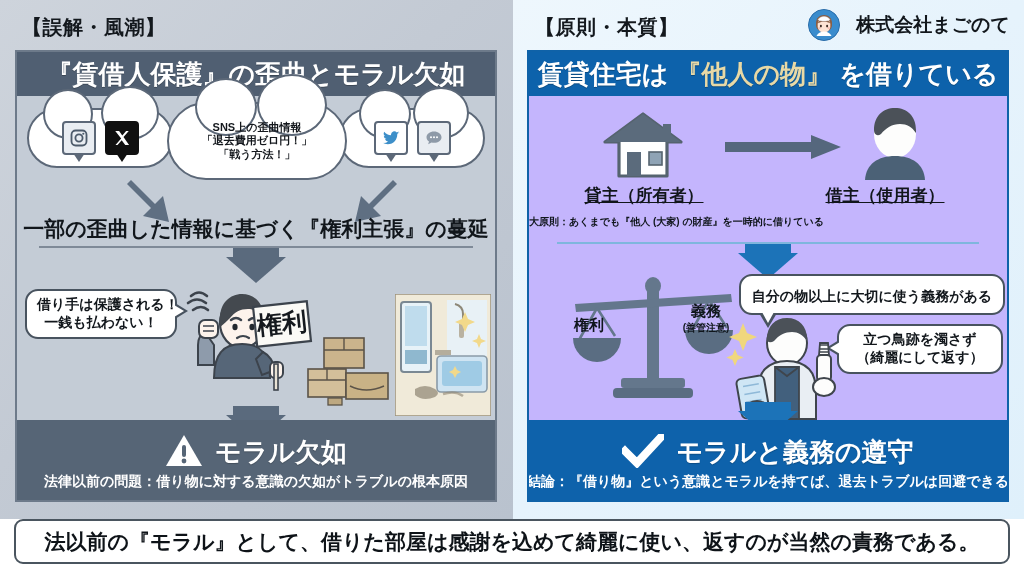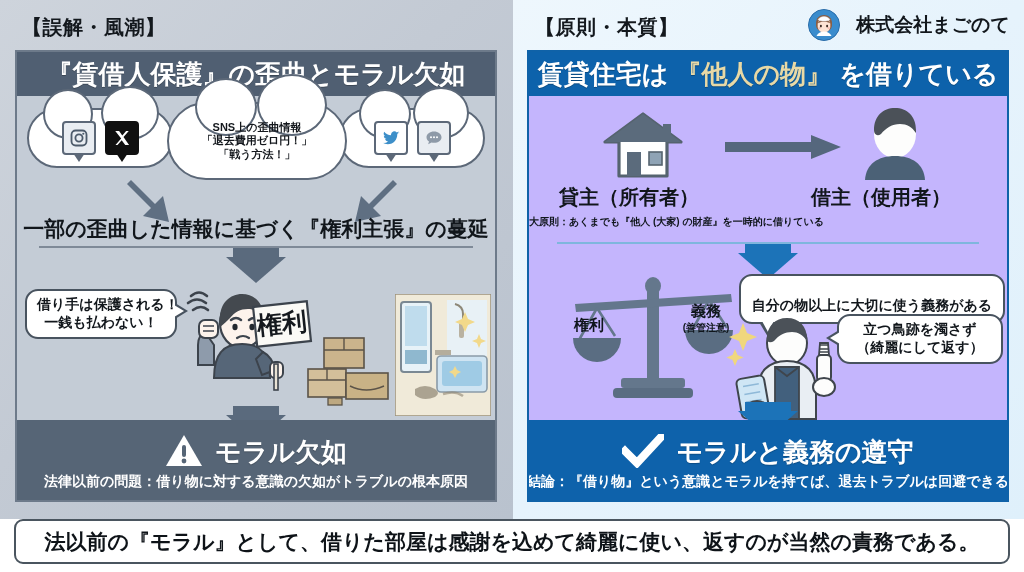--- a/index.html
+++ b/index.html
@@ -124,22 +124,22 @@
   .foot-sub{font-weight:bold;font-size:14px;color:#fff;white-space:nowrap;}
 
   
   #banner{position:absolute;left:14px;top:519px;width:996px;height:45px;
           background:#fff;border:2px solid #4a555f;border-radius:9px;
           box-sizing:border-box;display:flex;align-items:center;justify-content:center;}
   #banner .btxt{font-weight:bold;font-size:21px;color:#0e1318;white-space:nowrap;}
 
   
   .illu{position:absolute;}
-  .label-under{position:absolute;font-weight:bold;font-size:20px;color:#11161b;
-               white-space:nowrap;text-align:left;}
+  .label-under{position:absolute;font-weight:bold;font-size:17px;color:#11161b;
+               white-space:nowrap;text-align:center;text-decoration:underline;}
   .scale-lbl{position:absolute;font-weight:bold;font-size:15px;color:#10161c;
              white-space:nowrap;text-align:center;}
   .scale-lbl small{display:block;font-size:10px;font-weight:bold;}
 </style>
 </head>
 <body>
 
 <div id="stage">
 
   <div class="bg-left"></div>
@@ -344,21 +344,21 @@
         </svg>
       </span>
 
       <span class="illu" style="left:328px;top:10px;">
         <svg width="76" height="74" viewBox="0 0 76 74" aria-hidden="true">
           <ellipse cx="38" cy="28" rx="21" ry="24" fill="#fdfdfc"></ellipse>
           <path d="M17 24c0-14 9-22 21-22s21 8 21 22v3c-4-6-9-9-16-9-8 0-14 4-19 10-4 3-7 0-7-4z" fill="#4b5158"></path>
           <path d="M8 74c1-16 13-24 30-24s29 8 30 24z" fill="#4b6176"></path>
         </svg>
       </span>
-      <div class="label-under" style="left:282px;top:88px;width:170px;">借主（使用者）</div>
+      <div class="label-under" style="left:271px;top:88px;width:170px;">借主（使用者）</div>
 
       <div class="sub-txt" style="top:119px;">大原則：あくまでも『他人 (大家) の財産』を一時的に借りている</div>
       <div class="mid-line blue" style="left:28px;top:146px;width:422px;"></div>
 
       <span class="arrow-stem blue" style="left:216px;top:148px;width:46px;height:10px;"></span>
       <span class="arrow-down-big blue" style="left:209px;top:157px;"></span>
 
       <span class="illu" style="left:34px;top:178px;">
         <svg width="180" height="128" viewBox="0 0 180 128" aria-hidden="true">
           <ellipse cx="90" cy="12" rx="8" ry="9" fill="#64778c"></ellipse>
@@ -371,25 +371,25 @@
           <rect x="58" y="104" width="64" height="10" rx="3" fill="#64778c"></rect>
           <rect x="50" y="114" width="80" height="10" rx="4" fill="#5a6d82"></rect>
         </svg>
       </span>
       <div class="scale-lbl" style="left:34px;top:220px;width:52px;">権利</div>
       <div class="scale-lbl" style="left:138px;top:206px;width:78px;">
         <span>義務</span>
         <small>(善管注意)</small>
       </div>
 
-      <div class="bub dl-tail" style="left:210px;top:178px;width:266px;padding-top:21px;padding-bottom:7px;">
+      <div class="bub dl-tail" style="left:210px;top:178px;width:266px;padding-top:12px;padding-bottom:7px;">
         <span>自分の物以上に大切に使う義務がある</span>
         <span class="tail"></span>
       </div>
-      <div class="bub left-tail" style="left:308px;top:218px;width:166px;">
+      <div class="bub left-tail" style="left:308px;top:228px;width:166px;">
         <span>立つ鳥跡を濁さず</span><br>
         <span>（綺麗にして返す）</span>
         <span class="tail"></span>
       </div>
 
       <span class="illu" style="left:196px;top:215px;">
         <svg width="120" height="112" viewBox="0 0 120 112" aria-hidden="true">
           <path d="M18 12l4 10 10 4-10 4-4 10-4-10-10-4 10-4z" fill="#f0d77d"></path>
           <path d="M10 38l2.5 6 6 2.5-6 2.5-2.5 6-2.5-6-6-2.5 6-2.5z" fill="#f0d77d"></path>
 

